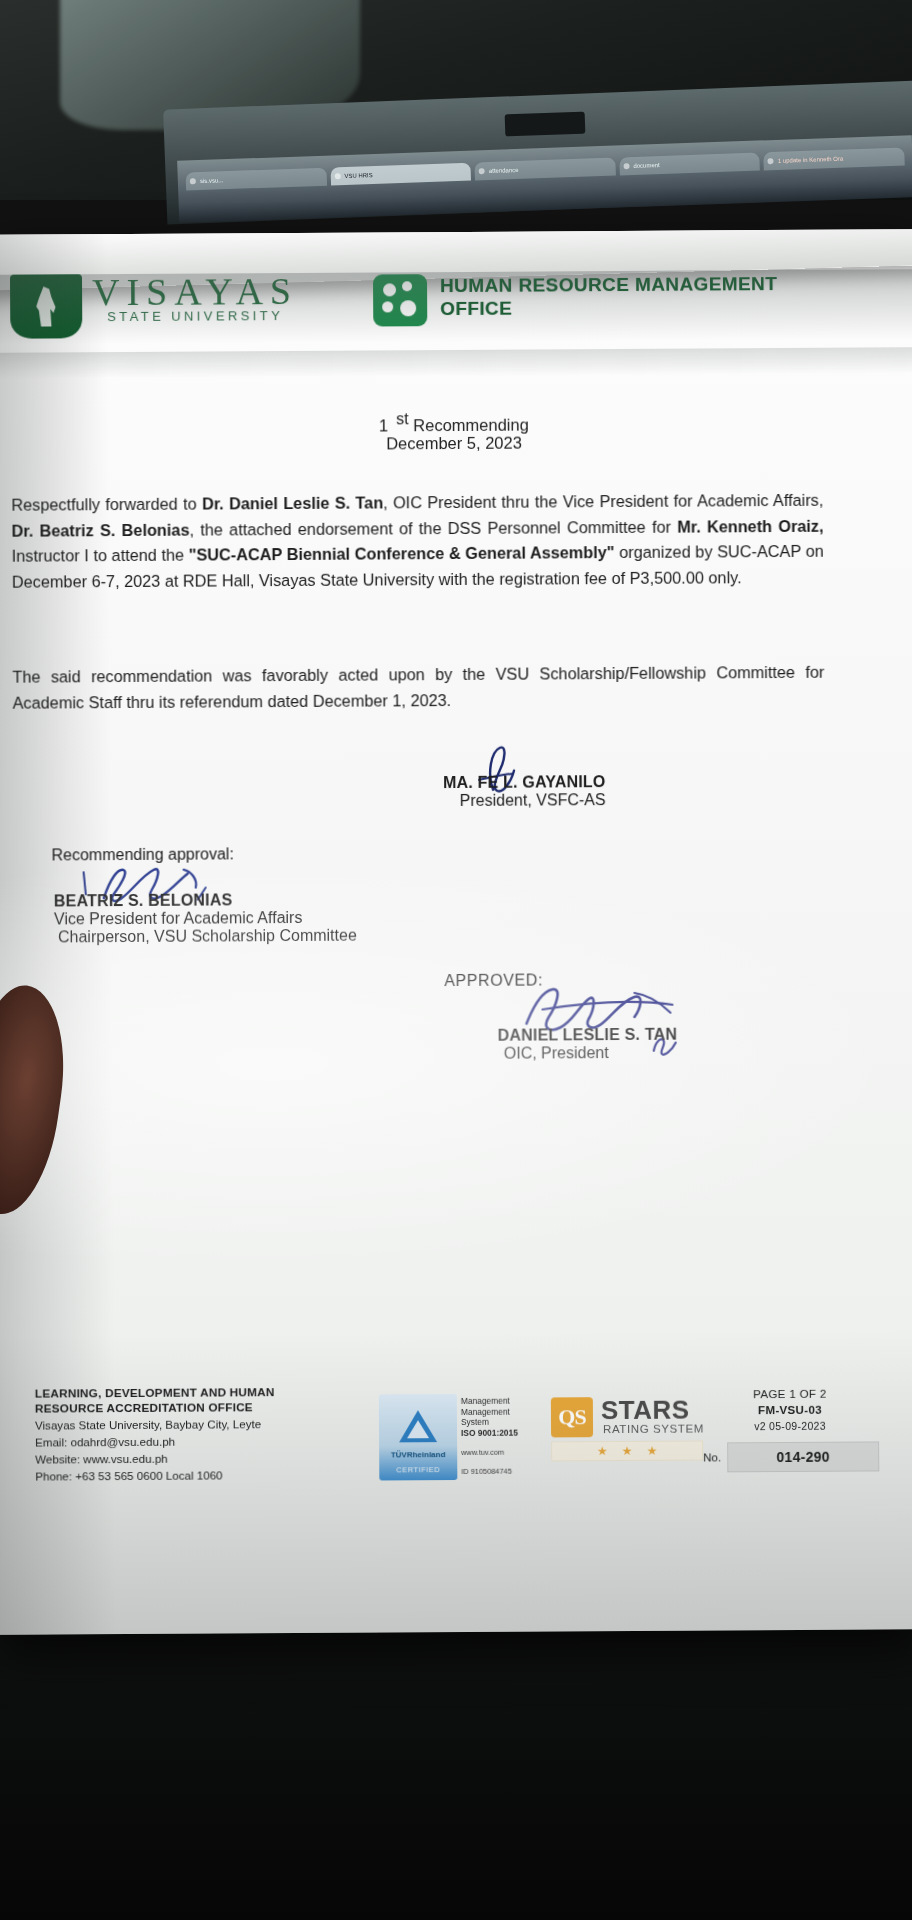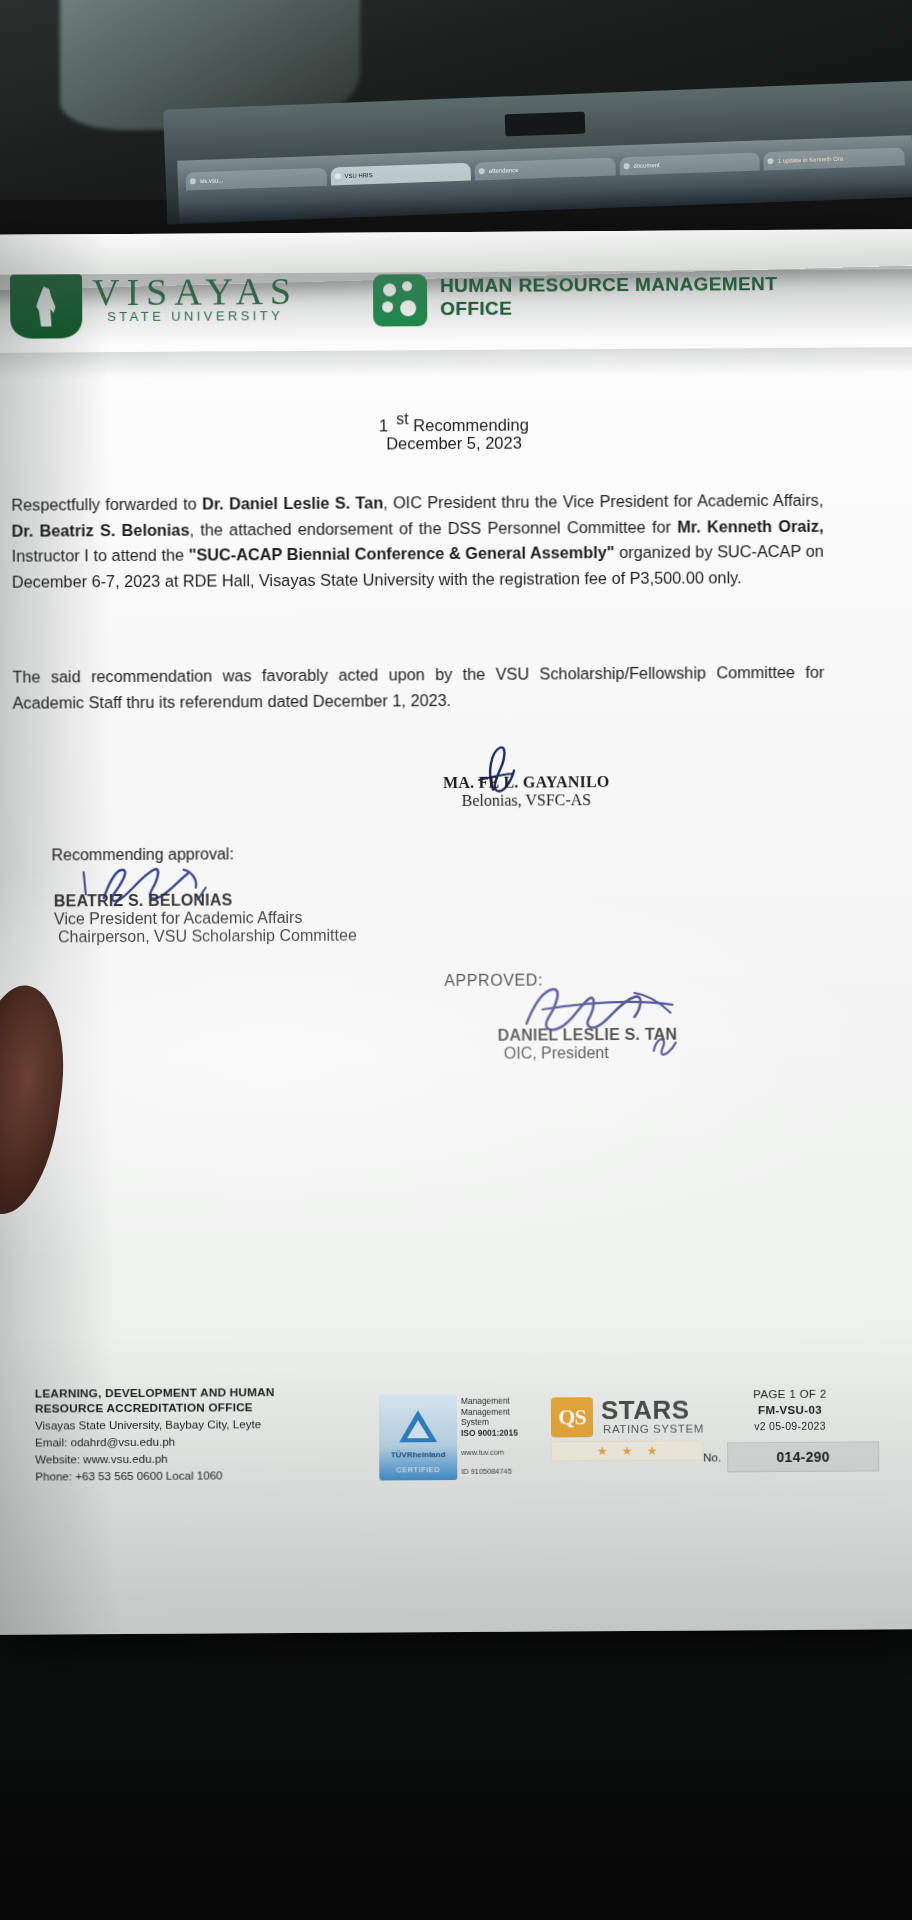--- a/index.html
+++ b/index.html
@@ -194,21 +194,21 @@
   }
   .p-main { top:258px; }
   .p-second { top:430px; }
   .para b { font-weight:bold; }
 
   
   .sigblock { position:absolute; font-size:16px; color:#1d1d1d; }
   .sig-name { font-weight:bold; letter-spacing:.2px; }
   .sig-role { font-weight:normal; }
 
-  .sb-gayanilo { left:452px; top:542px; text-align:center;font-family:Liberation Serif, serif; }
+  .sb-gayanilo { left:452px; top:542px; text-align:right; }
   .sb-rec-label { left:60px; top:612px; font-size:16px; }
   .sb-belonias { left:62px; top:658px; }
   .sb-approved { left:452px; top:740px; font-size:16px; letter-spacing:.6px; }
   .sb-tan { left:505px; top:795px; }
 
   
   .ink { position:absolute; pointer-events:none; }
   .ink svg { display:block; overflow:visible; }
   .ink-gayanilo { left:476px; top:512px; }
   .ink-belonias { left:88px; top:630px; }
@@ -353,21 +353,21 @@
     <div class="para p-second">The said recommendation was favorably acted upon by the VSU Scholarship/Fellowship Committee for Academic Staff thru its referendum dated December 1, 2023.</div>
 
     <div class="ink ink-gayanilo">
       <svg width="120" height="52" viewBox="0 0 120 52">
         <path d="M26 46 C20 30 24 8 33 4 C40 1 38 16 33 26 C29 35 25 44 30 47 C36 50 44 38 47 27" fill="none" stroke="#1d2a6e" stroke-width="2.4" stroke-linecap="round"></path>
         <path d="M12 36 C22 34 34 31 46 30" fill="none" stroke="#1d2a6e" stroke-width="2" stroke-linecap="round"></path>
       </svg>
     </div>
     <div class="sigblock sb-gayanilo">
       <div class="sig-name">MA. FE L. GAYANILO</div>
-      <div class="sig-role">Belonias, VSFC-AS</div>
+      <div class="sig-role">President, VSFC-AS</div>
     </div>
 
     <div class="sigblock sb-rec-label">Recommending approval:</div>
     <div class="ink ink-belonias">
       <svg width="150" height="46" viewBox="0 0 150 46">
         <path d="M4 8 L6 30" fill="none" stroke="#2a3a8f" stroke-width="2" stroke-linecap="round"></path>
         <path d="M24 34 C30 16 38 4 44 6 C49 8 40 22 34 30 C30 36 34 40 42 34 C52 27 62 12 74 6 C82 2 78 16 72 26 C68 33 72 38 82 32 C92 26 100 16 108 10" fill="none" stroke="#2a3a8f" stroke-width="2.4" stroke-linecap="round"></path>
         <path d="M104 6 C112 8 118 16 116 24" fill="none" stroke="#2a3a8f" stroke-width="2.2" stroke-linecap="round"></path>
         <path d="M118 36 L126 24" fill="none" stroke="#2a3a8f" stroke-width="2" stroke-linecap="round"></path>
       </svg>

